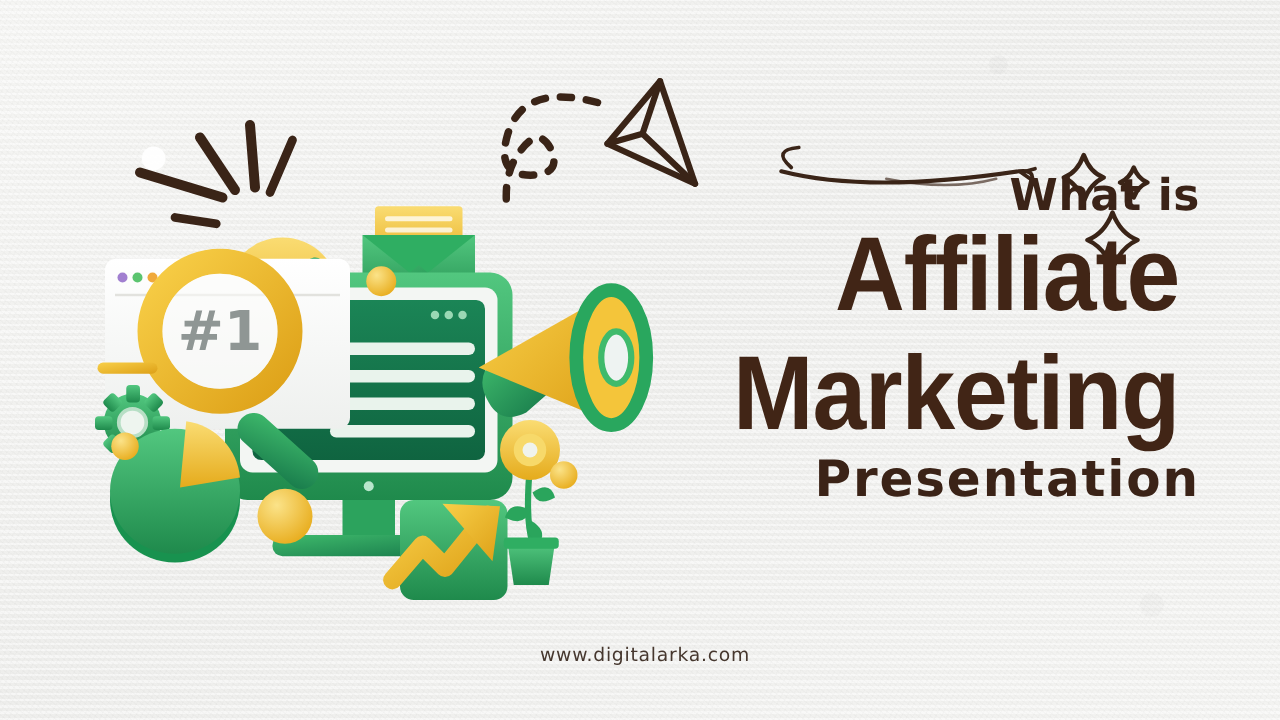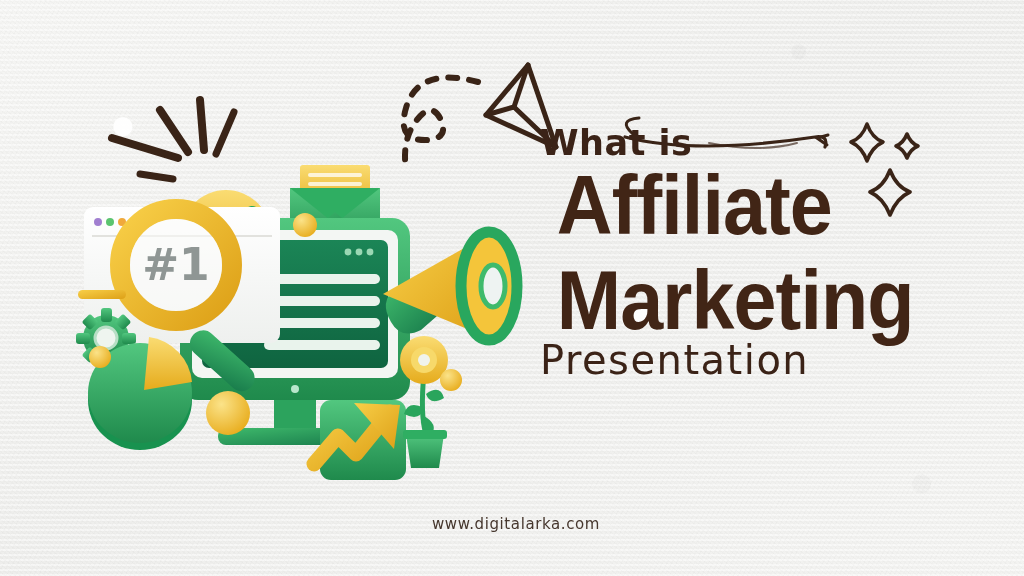--- a/index.html
+++ b/index.html
@@ -31,23 +31,23 @@
       repeating-linear-gradient(119deg, rgba(0,0,0,.013) 0 1px, rgba(0,0,0,0) 1px 4px),
       repeating-linear-gradient(0deg, rgba(255,255,255,.5) 0 2px, rgba(0,0,0,0) 2px 5px),
       linear-gradient(150deg, #f5f5f3 0%, #eeeeec 48%, #f3f3f1 100%);
     pointer-events: none;
   }
 
   
   .text-block {
     position: absolute;
     left: 540px;
-    top: 96px;
+    top: 110px;
     width: 420px;
-    text-align: left;
+    text-align: right;
   }
   .what-is {
     font-family: "DejaVu Sans", sans-serif;
     font-weight: bold;
     font-size: 35px;
     letter-spacing: 0.5px;
     color: #3b2317;
     line-height: 1;
     margin-top: 30px;
   }
@@ -58,24 +58,25 @@
     line-height: 0.92;
     letter-spacing: -1px;
     transform: scaleX(0.92);
     transform-origin: center;
     white-space: nowrap;
   }
   .line-affiliate { font-size: 84px; margin-top: 6px; }
   .line-marketing { font-size: 84px; margin-top: 18px; }
   .presentation {
     font-family: "DejaVu Sans", sans-serif;
-    font-weight: 400;
+    font-weight: 700;
     font-size: 40px;
     color: #3b2317;
     letter-spacing: 1.5px;
+    margin-top: 10px;
     line-height: 1;
   }
   .footer-url {
     position: absolute;
     left: 4px;
     top: 515px;
     width: 1024px;
     text-align: center;
     font-family: "DejaVu Sans", sans-serif;
     font-size: 15px;

